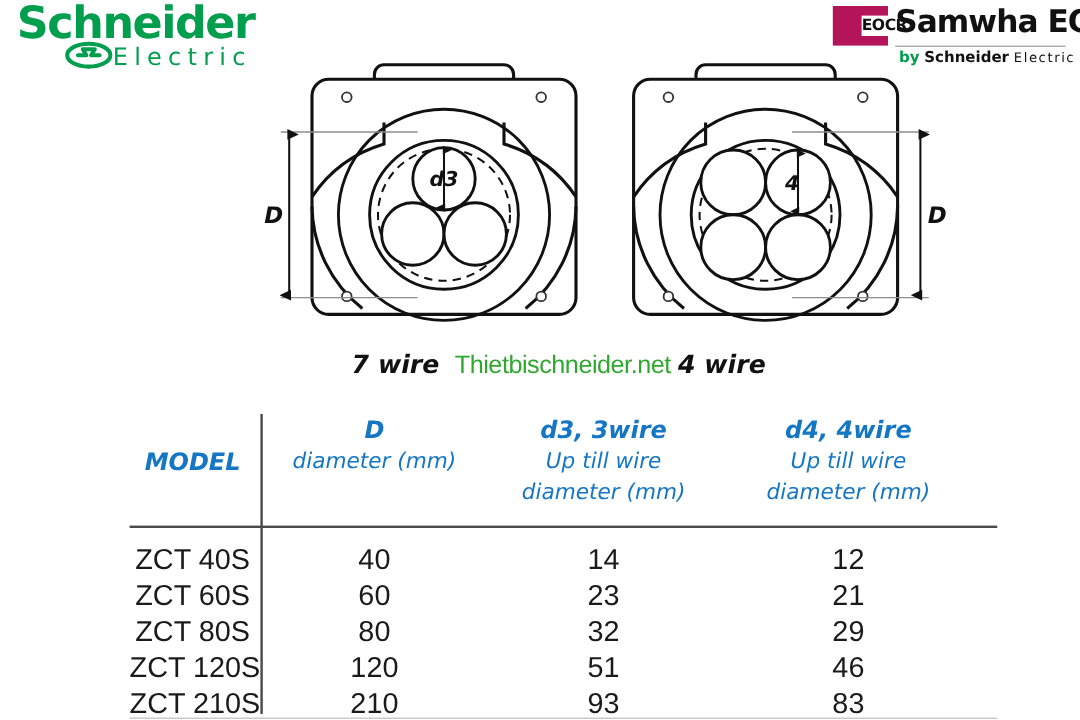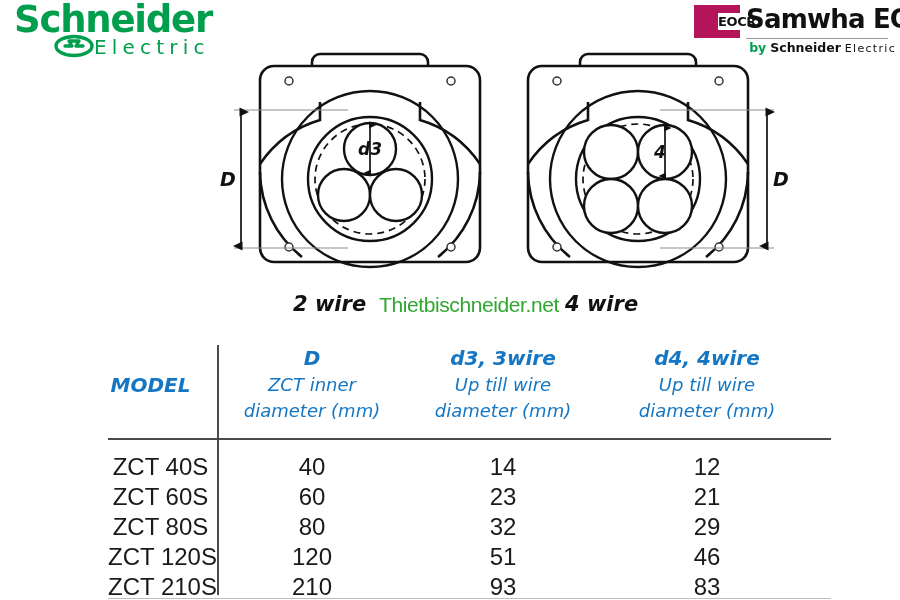--- a/index.html
+++ b/index.html
@@ -179,21 +179,21 @@
     line-height: 27px;
     white-space: nowrap;
   }
   .th-sub {
     display: block;
     font-size: 18px;
     line-height: 26px;
     white-space: nowrap;
   }
   #th-model {
-    left: 98px; top: 38px;
+    left: 108px; top: 38px;
     width: 105px;
   }
   #th-d     { left: 222px; top: 11px; width: 180px; }
   #th-d3    { left: 412px; top: 11px; width: 182px; }
   #th-d4    { left: 614px; top: 11px; width: 186px; font-style: italic; }
 
   .data-row {
     position: absolute;
     left: 0;
     width: 900px;
@@ -341,37 +341,36 @@
 
       <line class="extl" x1="612" y1="62" x2="726" y2="62"></line>
       <line class="extl" x1="612" y1="200" x2="726" y2="200"></line>
       <line class="dimline" x1="719" y1="64" x2="719" y2="198" marker-start="url(#arrUp)" marker-end="url(#arrDn)"></line>
       <text class="dimtxt" x="733" y="138" text-anchor="middle">D</text>
     </g>
   </svg>
 </div>
 
 <div id="caption-row">
-  <div class="wire-caption" id="caption-3wire">2 wire</div>
+  <div class="wire-caption" id="caption-3wire">7 wire</div>
   <div id="watermark">Thietbischneider.net</div>
   <div class="wire-caption" id="caption-4wire">4 wire</div>
 </div>
 
 <div id="spec-table">
 
   <div id="table-vline"></div>
   <div id="table-hline"></div>
 
   <div class="th-cell" id="th-model">
     <span class="th-title">MODEL</span>
   </div>
 
   <div class="th-cell" id="th-d">
     <span class="th-title">D</span>
-    <span class="th-sub">ZCT inner</span>
     <span class="th-sub">diameter (mm)</span>
   </div>
 
   <div class="th-cell" id="th-d3">
     <span class="th-title">d3, 3wire</span>
     <span class="th-sub">Up till wire</span>
     <span class="th-sub">diameter (mm)</span>
   </div>
 
   <div class="th-cell" id="th-d4">

